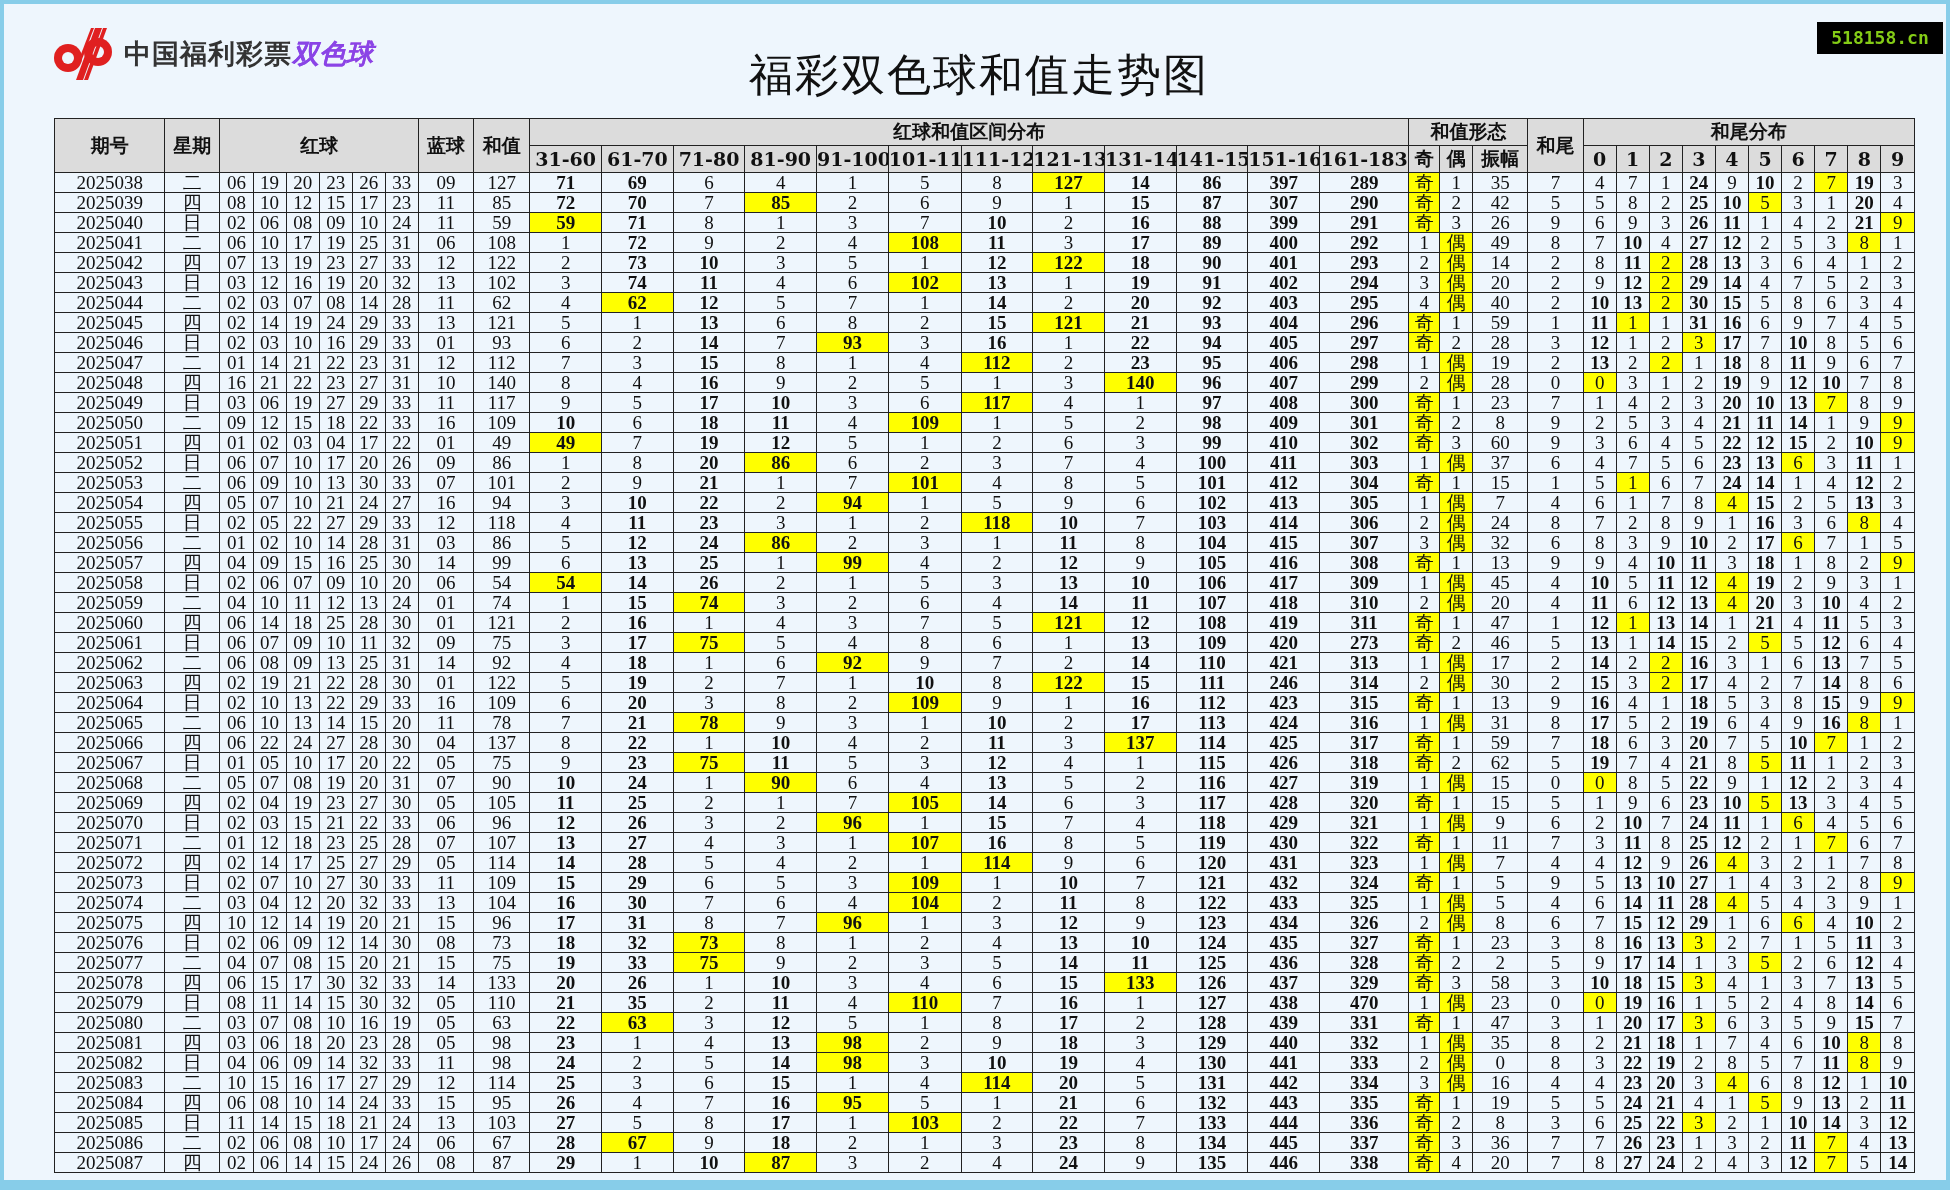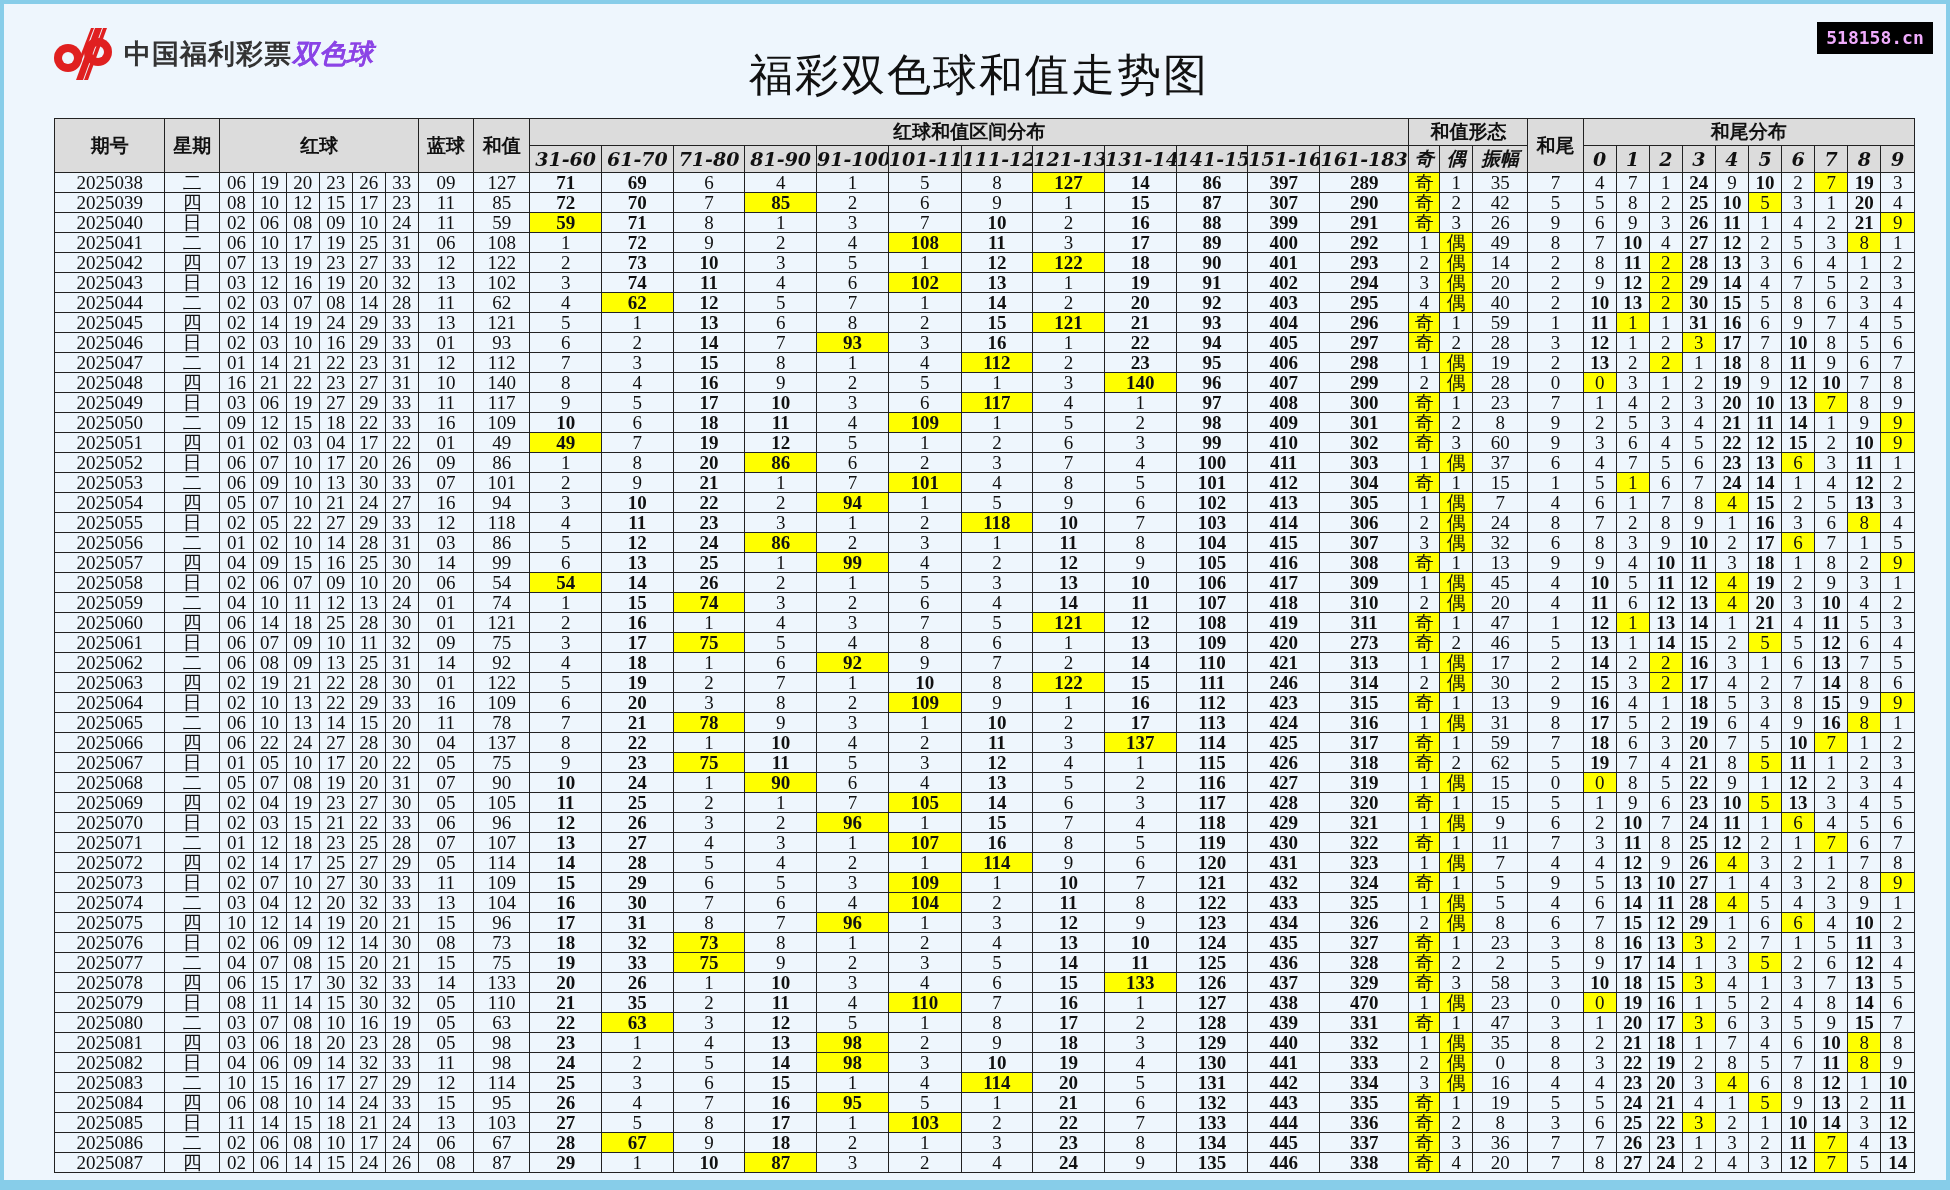--- a/index.html
+++ b/index.html
@@ -3,26 +3,26 @@
 <meta charset="utf-8">
 <style>
   html,body{margin:0;padding:0;}
   body{width:1950px;height:1190px;background:#87cde9;position:relative;overflow:hidden;font-family:"DejaVu Serif","Liberation Serif",serif;}
   .page{position:absolute;left:4px;top:4px;width:1942px;height:1176px;background:#eef6fd;}
   .logo{position:absolute;left:46px;top:20px;height:60px;display:flex;align-items:center;text-align:right;}
   .logo-mark{width:66px;height:60px;position:relative;}
   .logo-text{font-family:"DejaVu Sans","Liberation Sans",sans-serif;font-weight:bold;font-size:27px;color:#333;letter-spacing:1px;margin-left:8px;}
   .logo-sub{font-family:"DejaVu Sans","Liberation Sans",sans-serif;font-weight:bold;font-style:italic;font-size:27px;background:linear-gradient(90deg,#6a3cf0,#c84fd8);-webkit-background-clip:text;color:#8a44e6;}
   .title{position:absolute;left:0;width:1950px;top:42px;text-align:center;font-size:44px;color:#111;font-family:"DejaVu Serif","Liberation Serif",serif;letter-spacing:2px;}
-  .site-badge{position:absolute;left:1813px;top:18px;width:116px;height:32px;background:#000;color:#f0abfc;font-family:"DejaVu Sans Mono","Liberation Mono",monospace;font-weight:bold;font-size:18px;line-height:32px;text-align:center;}
+  .site-badge{position:absolute;left:1813px;top:18px;width:126px;height:32px;background:#000;color:#84cc16;font-family:"DejaVu Sans Mono","Liberation Mono",monospace;font-weight:bold;font-size:18px;line-height:32px;text-align:center;}
   table.trend{position:absolute;left:50px;top:114px;border-collapse:collapse;table-layout:fixed;width:1861px;}
   table.trend td, table.trend th{border:1px solid #222;padding:0;text-align:center;overflow:hidden;white-space:nowrap;}
   table.trend th{background:#dcdcdc;font-weight:bold;font-size:19px;color:#111;font-family:"DejaVu Serif","Liberation Serif",serif;}
   th.hd1{height:22px;}
-  th.hd2{height:23px;font-weight:normal;font-size:19px;font-style:italic;}
+  th.hd2{height:23px;font-weight:normal;font-size:19px;}
   table.trend td{height:19px;line-height:19px;font-size:19px;background:#eef6fd;color:#111;font-family:"Liberation Serif","DejaVu Serif",serif;}
   td.sm{font-size:13px;font-weight:bold;font-family:"DejaVu Sans","Liberation Sans",sans-serif;}
   td.hit{background:#ffff00 !important;}
   td.ball{border-left:1px solid #222;}
 </style>
 </head>
 <body>
 
 <div class="page">
   <div class="logo">

